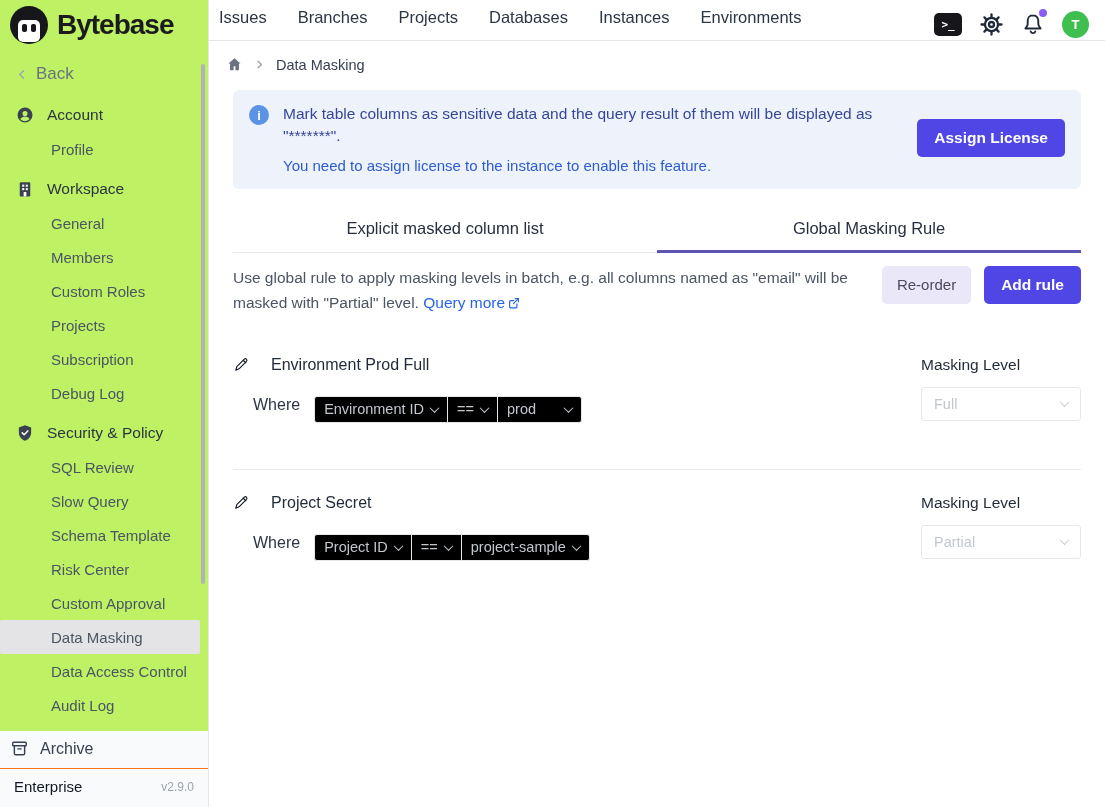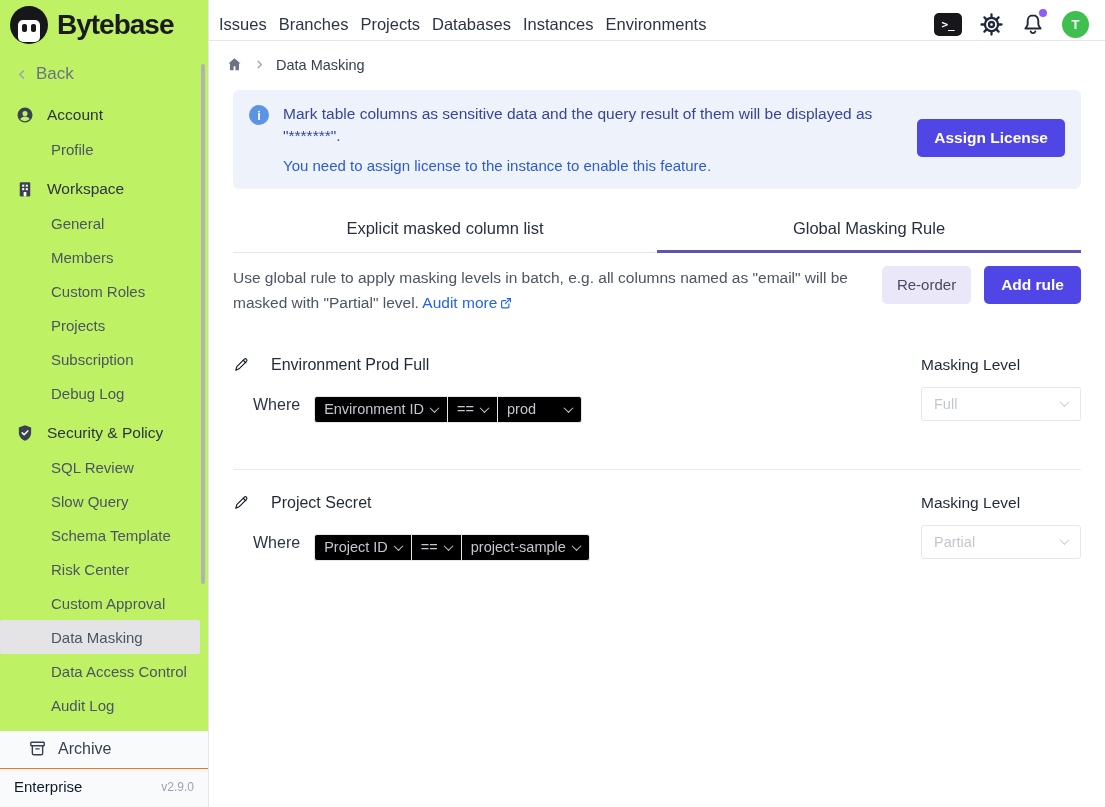--- a/index.html
+++ b/index.html
@@ -17,33 +17,33 @@
   .logo-eye.l { left:4px; } .logo-eye.r { right:4px; }
   .brand { font-size:28px; font-weight:800; letter-spacing:-1px; color:#1b1b1f; }
   .back-row { display:flex; align-items:center; gap:7px; padding:16px 16px 8px; color:#6b7280; font-size:17px; cursor:pointer; }
   .side-nav { flex:1 1 auto; overflow:hidden; padding-top:6px; }
   .sec-header { display:flex; align-items:center; gap:13px; padding:8px 16px; margin-top:6px;
     font-size:15.5px; color:#2c3440; font-weight:500; }
   .sec-header:first-child { margin-top:0; }
   .sec-icon { width:18px; height:18px; flex:none; display:flex; }
   .sub-item { padding:8.5px 16px 8.5px 51px; font-size:15px; color:#4b5563; cursor:pointer; }
   .sub-item.active { background:#e4e4e7; margin-right:8px; border-radius:2px; }
-  .archive-row { display:flex; align-items:center; gap:11px; padding:8px 28px 10px; font-size:16px; color:#374151;
+  .archive-row { display:flex; align-items:center; gap:11px; padding:8px 10px 10px; font-size:16px; color:#374151;
     background:#f9fafb; cursor:pointer; position:relative; z-index:2; }
   .side-footer { border-top:1px solid #f97316; background:#f9fafb; display:flex; align-items:center;
     justify-content:space-between; padding:9px 14px 12px; position:relative; z-index:2; }
   .plan { font-size:15px; color:#111827; }
   .version { font-size:12px; color:#9ca3af; }
   .side-scrollbar { position:absolute; right:3px; top:64px; width:4px; height:520px;
     background:#b1b3b7; border-radius:2px; z-index:3; }
 
   
   .main-col { flex:1; display:flex; flex-direction:column; min-width:0; }
-  .topnav { height:41px; min-height:41px; border-bottom:1px solid #e5e7eb; display:flex; align-items:center;
-    padding:8px 16px 0 10px; gap:12px; }
+  .topnav { height:41px; min-height:41px; border-bottom:1px solid #e5e7eb; display:flex; 
+    padding:8px 16px 0 10px; gap:31px; }
   .nav-link { font-size:16.5px; color:#2b3544; cursor:pointer; }
   .topnav-right { margin-left:auto; display:flex; align-items:center; gap:17px; }
   .term-icon { width:28px; height:23px; background:#17171b; border-radius:5px; color:#fff;
     font-family:"DejaVu Sans Mono", monospace; font-size:11px; font-weight:bold;
     display:flex; align-items:center; justify-content:center; cursor:pointer; }
   .icon-btn { cursor:pointer; display:flex; position:relative; }
   .bell-dot { position:absolute; right:-2px; top:-3px; width:8px; height:8px; border-radius:50%; background:#8b5cf6; }
   .avatar { width:27px; height:27px; border-radius:50%; background:#3fbf4f; color:#fff; font-size:13px; font-weight:bold;
     display:flex; align-items:center; justify-content:center; cursor:pointer; }
 
@@ -250,21 +250,21 @@
 
       <div class="tabs">
         <div class="tab">Explicit masked column list</div>
         <div class="tab active">Global Masking Rule</div>
       </div>
 
       <div class="list-header">
         <div class="list-desc">
           <span>Use global rule to apply masking levels in batch, e.g. all columns named as "email" will be masked with "Partial" level.</span>
           <span class="learn-more">
-            <span>Audit more</span><span style="display:inline-flex; vertical-align:-2px; margin-left:2px;">
+            <span>Query more</span><span style="display:inline-flex; vertical-align:-2px; margin-left:2px;">
               <svg width="14" height="14" viewBox="0 0 24 24" fill="none" stroke="#2563eb" stroke-width="2" stroke-linecap="round" stroke-linejoin="round">
                   <path d="M14 4.5h5.5V10"></path>
                   <path d="M19.5 4.5 11 13"></path>
                   <path d="M17 13.5v5a1.8 1.8 0 0 1-1.8 1.8H6.3a1.8 1.8 0 0 1-1.8-1.8V9.6a1.8 1.8 0 0 1 1.8-1.8h5"></path>
                 </svg>
             </span>
           </span>
         </div>
         <div class="header-btns">
           <button class="btn btn-soft">Re-order</button>

